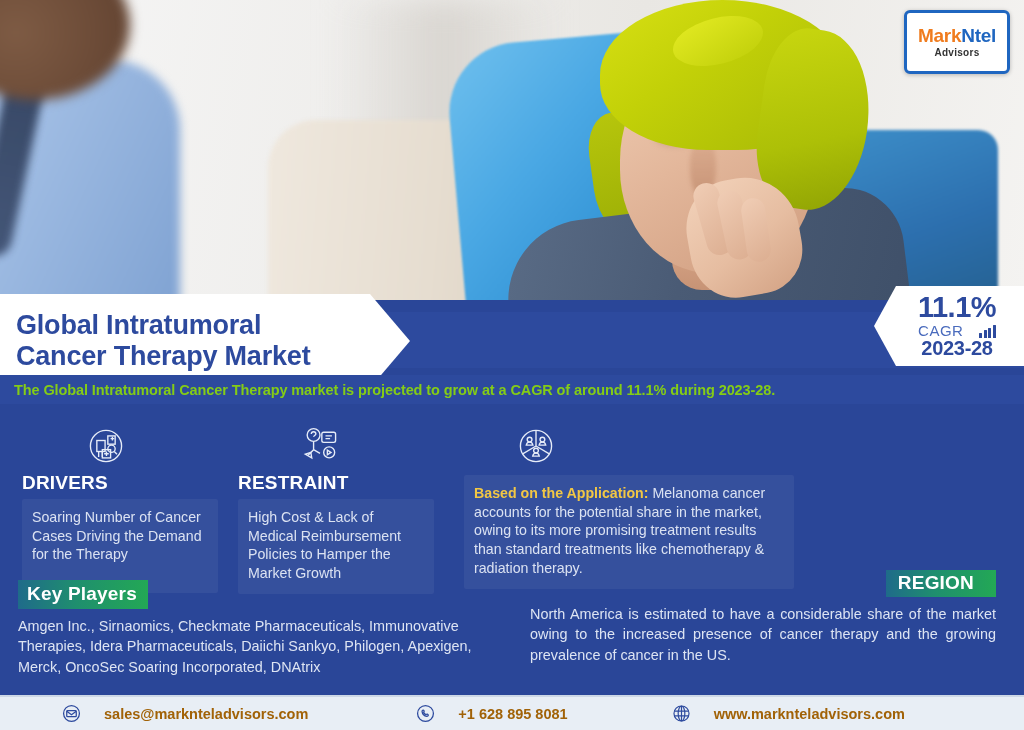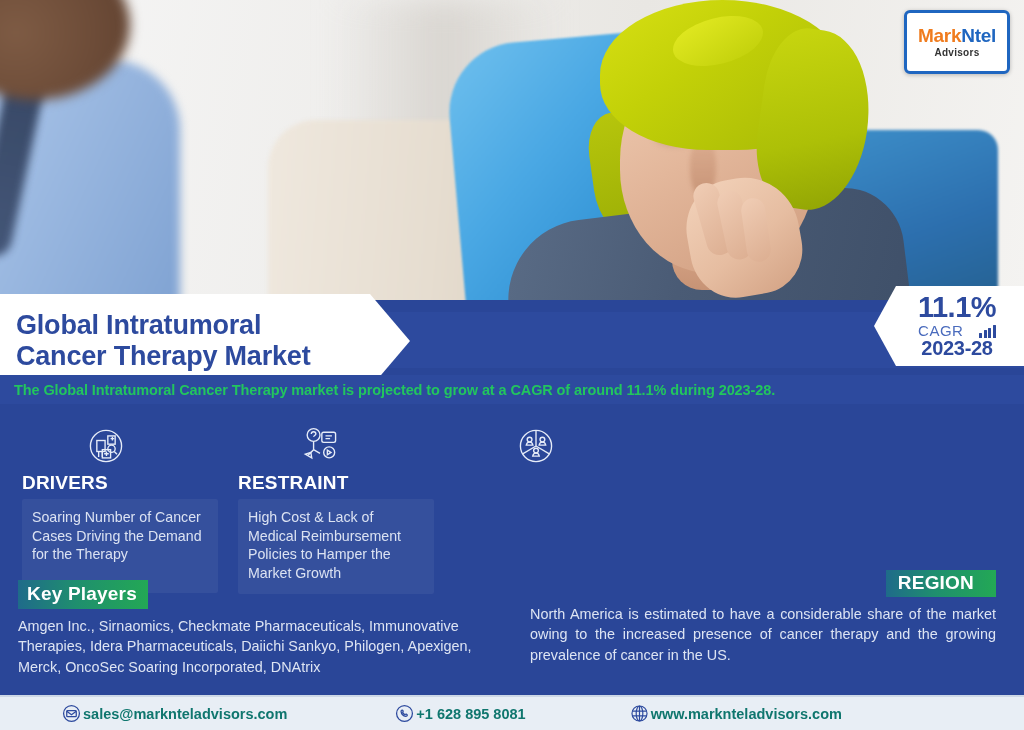--- a/index.html
+++ b/index.html
@@ -110,21 +110,21 @@
   .cagr-label{color:#4a6bbd;font-size:15px;letter-spacing:.5px;line-height:1;}
   .cagr-years{color:#2d4a9e;font-size:20px;font-weight:bold;line-height:1.05;letter-spacing:-.3px;}
   .bar-icon{display:inline-flex;align-items:flex-end;gap:1.5px;height:13px;}
   .bar-icon i{display:block;width:3px;background:#2d4a9e;border-radius:.5px;}
 
   
   .subtitle{
     position:absolute;left:0;top:375px;width:1024px;height:29px;background:#2d4a9e;
     display:flex;align-items:center;
   }
-  .subtitle span{color:#22c55e;font-size:14.5px;font-weight:bold;padding-left:14px;letter-spacing:-.1px;}
+  .subtitle span{color:#84cc16;font-size:14.5px;font-weight:bold;padding-left:14px;letter-spacing:-.1px;}
 
   
   .body-area{position:absolute;left:0;top:412px;width:1024px;height:293px;background:#2a4698;}
 
   .col{position:absolute;}
   .sec-icon{width:44px;height:44px;display:block;margin:0 auto;}
   .sec-head{
     color:#ffffff;font-size:19px;font-weight:bold;letter-spacing:.2px;margin-top:2px;
   }
   .sec-box{
@@ -148,21 +148,21 @@
     color:#dde4f3;font-size:14.4px;line-height:1.42;margin-top:7px;
   }
   .region-text{text-align:justify;}
 
   
   .footer{
     position:absolute;left:0;bottom:0;width:1024px;height:33px;
     background:#e8eef5;border-top:2px solid #cdd8e6;
     display:flex;align-items:center;
   }
-  .f-item{display:flex;align-items:center;gap:2px;color:#0f766e;font-size:14.5px;font-weight:bold;}
+  .f-item{display:flex;align-items:center;gap:23px;color:#a16207;font-size:14.5px;font-weight:bold;}
   .f-item.email{margin-left:62px;}
   .f-item.phone{margin-left:108px;}
   .f-item.web{margin-left:104px;}
   .f-ico{width:19px;height:19px;flex:0 0 19px;}
 </style>
 </head>
 <body>
 
 <div class="canvas">
 
@@ -284,20 +284,21 @@
             <path d="M24 7v17M24 24l14.5 8.5M24 24L9.5 32.5"></path>
             <circle cx="17" cy="17" r="2.6"></circle>
             <path d="M13.4 23c.4-2 1.8-3.2 3.6-3.2s3.2 1.2 3.6 3.2z"></path>
             <circle cx="31" cy="17" r="2.6"></circle>
             <path d="M27.4 23c.4-2 1.8-3.2 3.6-3.2s3.2 1.2 3.6 3.2z"></path>
             <circle cx="24" cy="29" r="2.6"></circle>
             <path d="M20.4 35c.4-2 1.8-3.2 3.6-3.2s3.2 1.2 3.6 3.2z"></path>
           </svg>
         </span>
       </div>
+      <div class="sec-box"><span class="hl">Based on the Application:</span><span> Melanoma cancer accounts for the potential share in the market, owing to its more promising treatment results than standard treatments like chemotherapy &amp; radiation therapy.</span></div>
     </div>
 
     <div class="col" style="left:18px;top:168px;width:498px;">
       <span class="tag">Key Players</span>
       <div class="players-text">Amgen Inc., Sirnaomics, Checkmate Pharmaceuticals, Immunovative Therapies, Idera Pharmaceuticals, Daiichi Sankyo, Philogen, Apexigen, Merck, OncoSec Soaring Incorporated, DNAtrix</div>
     </div>
 
     <div class="col" style="left:530px;top:158px;width:466px;">
       <div style="text-align:right;">
         <span class="tag" style="padding:2px 22px 3px 12px;">REGION</span>

